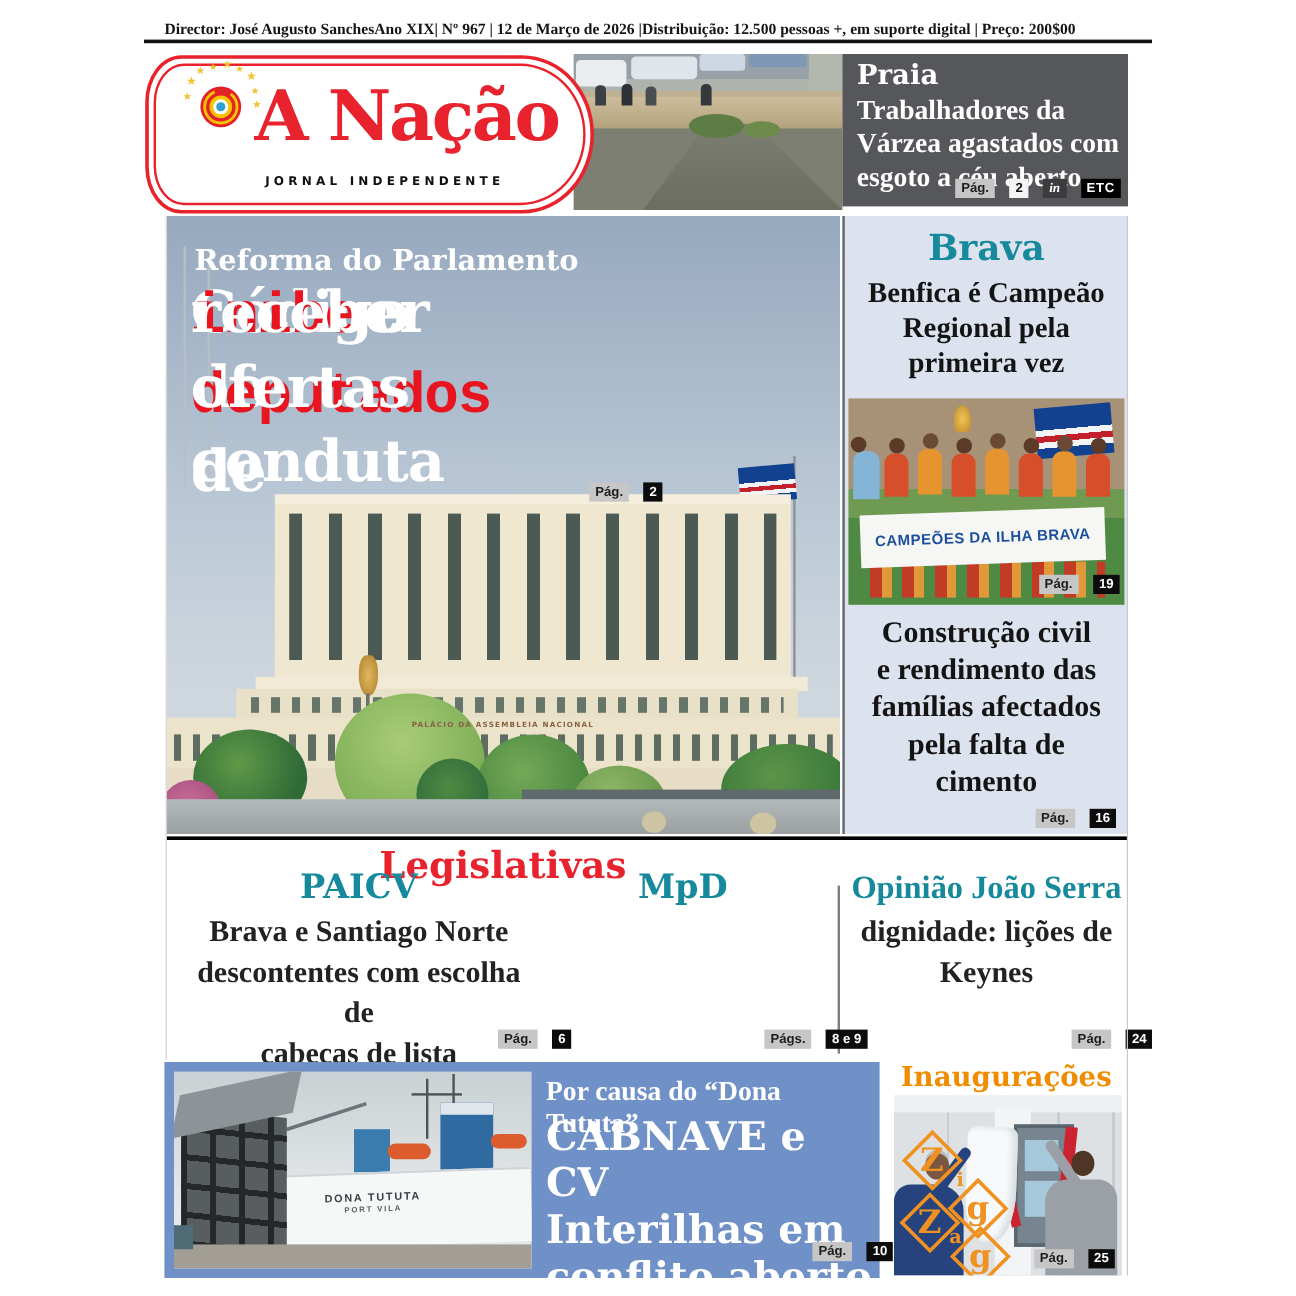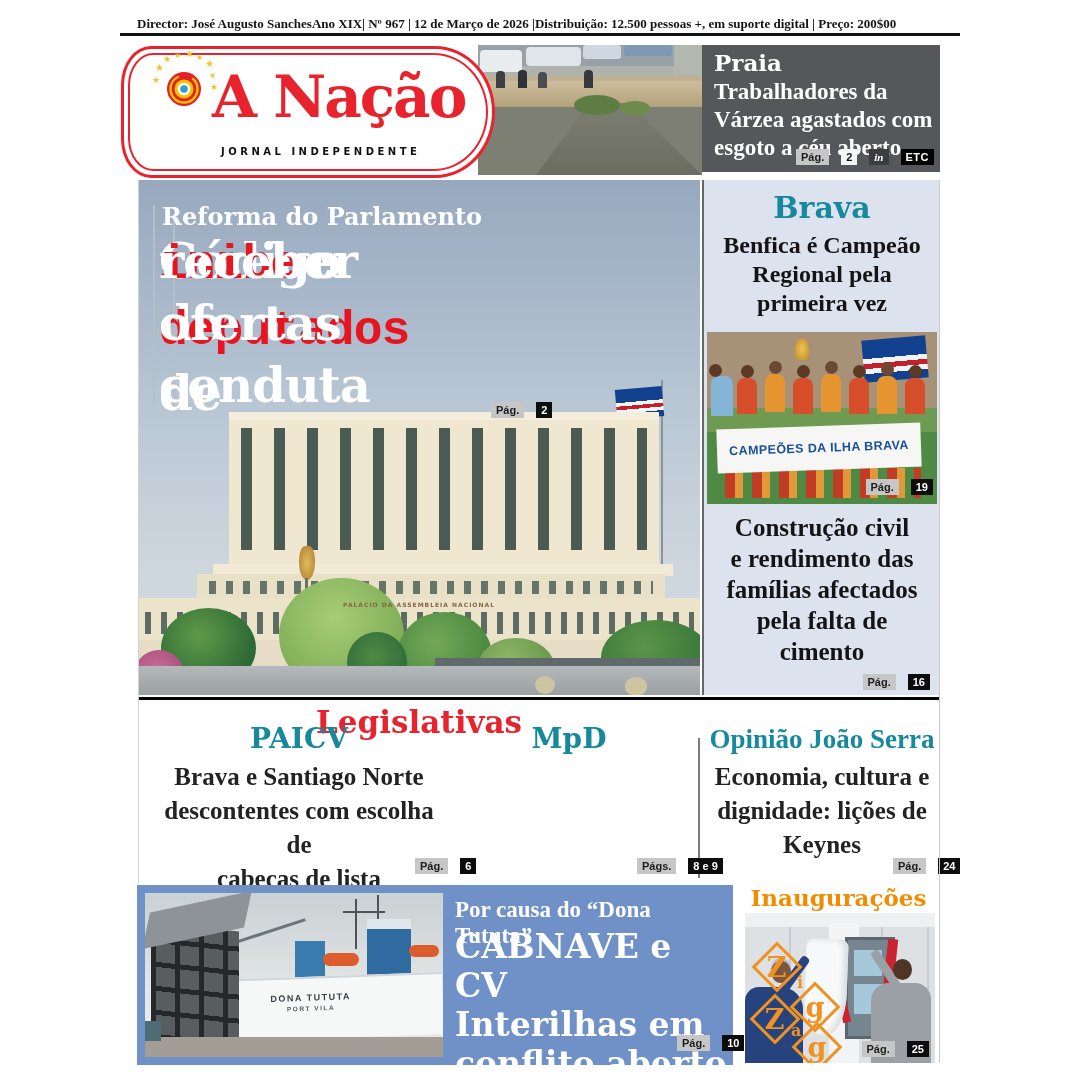--- a/index.html
+++ b/index.html
@@ -285,21 +285,20 @@
       <div class="lck">MpD</div>
     </div>
     <span id="pag89" class="badge">
       <span class="bl">Págs.</span>
         <span class="bn">8 e 9</span>
     </span>
 
     <div id="col-op" class="lcol">
       <div class="lck">Opinião João Serra</div>
       <div class="lch">
-        <div>Economia, cultura e</div>
         <div>dignidade: lições de</div>
         <div>Keynes</div>
       </div>
     </div>
     <span id="pag24" class="badge">
       <span class="bl">Pág.</span>
         <span class="bn">24</span>
     </span>
   </div>
 

